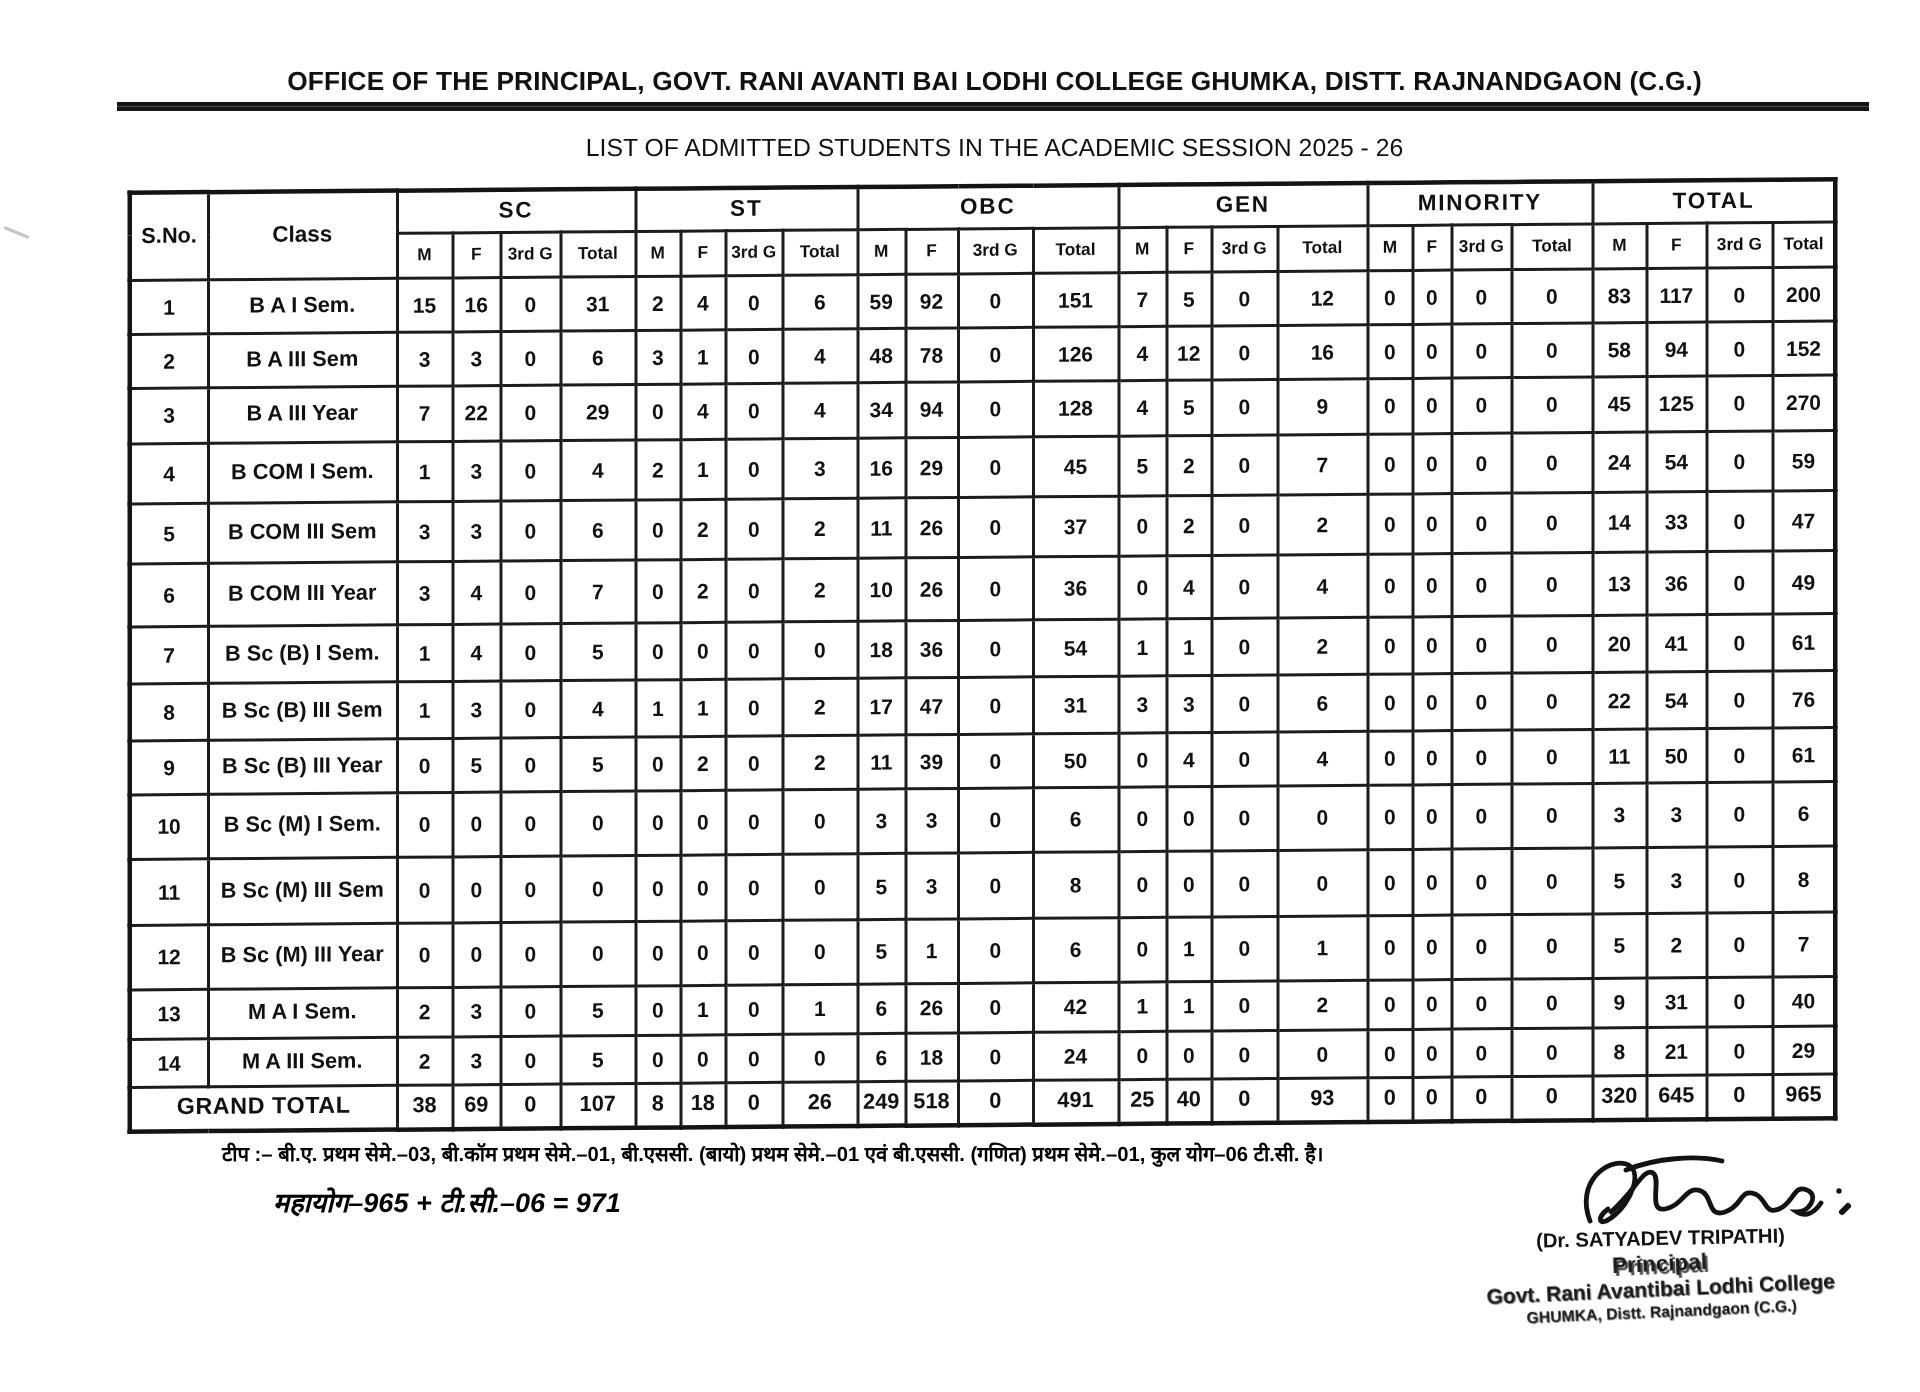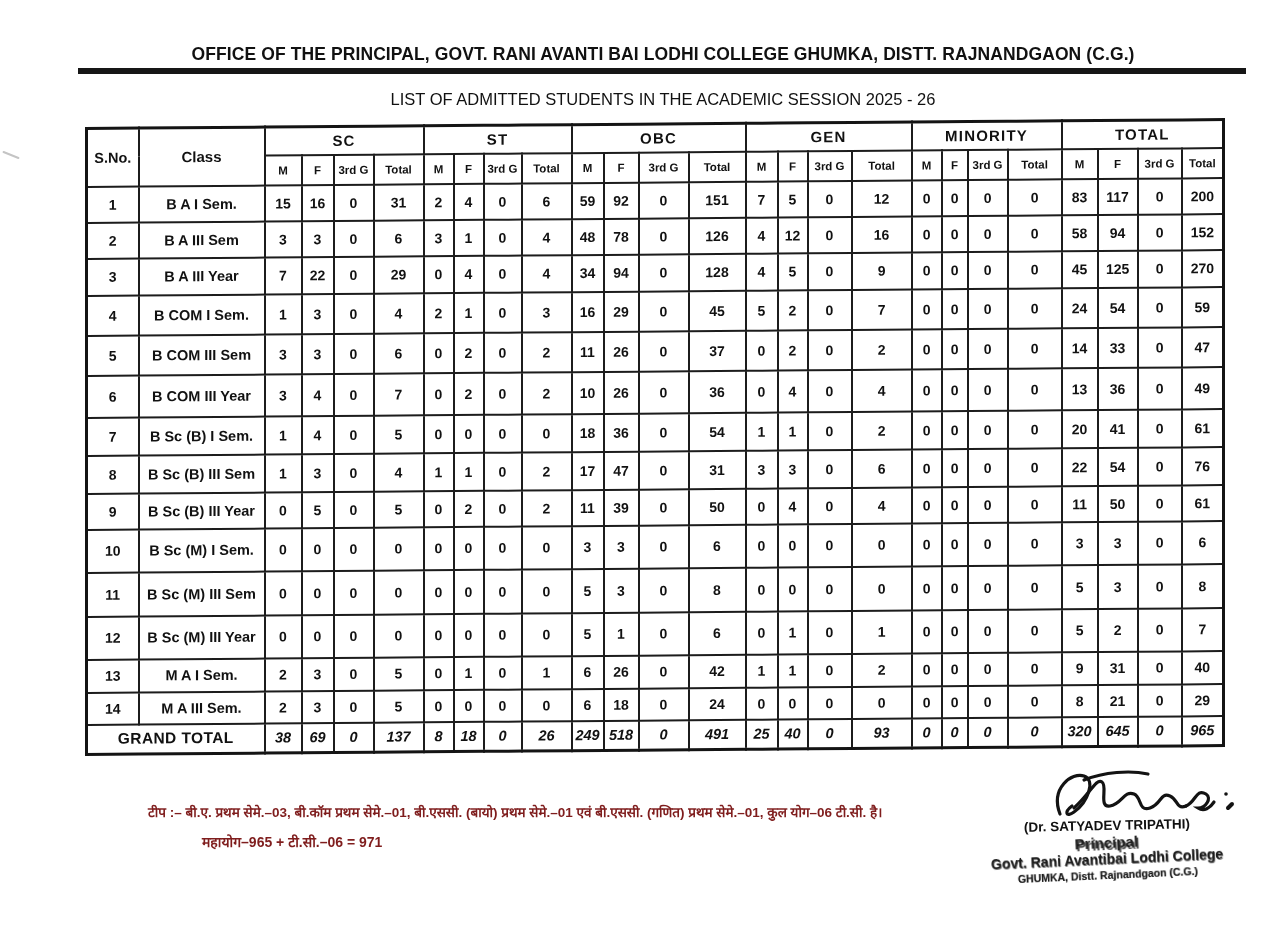--- a/index.html
+++ b/index.html
@@ -44,27 +44,27 @@
     font-weight:bold; background:#fff; overflow:hidden;
   }
   .group-th { font-size:15px; height:28px; letter-spacing:1.2px; }
   .sub-th   { font-size:11.5px; height:30px; white-space:nowrap; }
   .th-sno   { font-size:14.5px; }
   .th-class { font-size:15px; }
   .c-sno    { font-size:14px; }
   .c-class  { text-align:left; padding-left:7px; font-size:14.5px; white-space:nowrap; }
   .c-num    { font-size:14px; }
   .gt-label { font-size:15.5px; letter-spacing:0.4px; }
-  .gt-num   { font-size:14.5px;font-style:italic; }
+  .gt-num   { font-size:14.5px; }
 
   .notes {
-    position:absolute; left:148px; top:803px;
-    font-size:13.5px; font-weight:bold; color:#7f1d1d;
-  }
-  .note-line2 { margin-top:11px; margin-left:54px; font-size:14px; }
+    position:absolute; left:148px; top:760px;
+    font-size:13.5px; font-weight:bold; color:#000000;
+  }
+  .note-line2 { margin-top:11px; margin-left:34px; font-size:18px;font-style:italic; }
 
   .sig-block {
     position:absolute; right:38px; top:772px; width:270px; text-align:center;
   }
   .sig-svg { position:absolute; right:4px; top:-4px; }
   .sig-name {
     margin-top:46px; font-size:13.5px; font-weight:bold; white-space:nowrap;
     transform:rotate(-1.2deg);
   }
   .stamp {
@@ -548,21 +548,21 @@
           <td class="c-num">8</td>
           <td class="c-num">21</td>
           <td class="c-num">0</td>
           <td class="c-num">29</td>
         </tr>
         <tr style="height: 30px;">
           <td colspan="2" class="gt-label">GRAND TOTAL</td>
           <td class="c-num gt-num">38</td>
           <td class="c-num gt-num">69</td>
           <td class="c-num gt-num">0</td>
-          <td class="c-num gt-num">137</td>
+          <td class="c-num gt-num">107</td>
           <td class="c-num gt-num">8</td>
           <td class="c-num gt-num">18</td>
           <td class="c-num gt-num">0</td>
           <td class="c-num gt-num">26</td>
           <td class="c-num gt-num">249</td>
           <td class="c-num gt-num">518</td>
           <td class="c-num gt-num">0</td>
           <td class="c-num gt-num">491</td>
           <td class="c-num gt-num">25</td>
           <td class="c-num gt-num">40</td>

